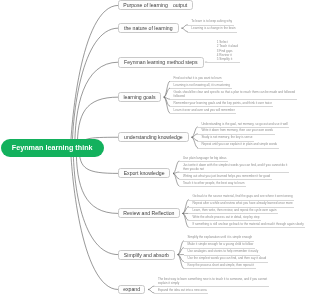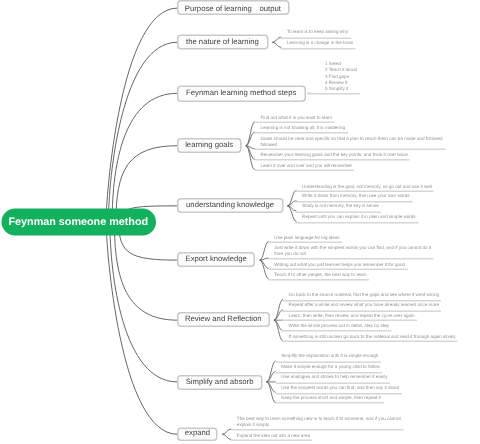--- a/index.html
+++ b/index.html
@@ -53,21 +53,21 @@
       <path d="M178,254.6 C180.5,254.6 181,240.74 183.5,240.74" fill="none" stroke="#5a5a5a" stroke-width="0.55" stroke-linecap="round"></path>
       <path d="M178,254.6 C180.5,254.6 181,247.67 183.5,247.67" fill="none" stroke="#5a5a5a" stroke-width="0.55" stroke-linecap="round"></path>
       <path d="M178,254.6 C180.5,254.6 181,254.6 183.5,254.6" fill="none" stroke="#5a5a5a" stroke-width="0.55" stroke-linecap="round"></path>
       <path d="M178,254.6 C180.5,254.6 181,261.53 183.5,261.53" fill="none" stroke="#5a5a5a" stroke-width="0.55" stroke-linecap="round"></path>
       <path d="M178,254.6 C180.5,254.6 181,268.46 183.5,268.46" fill="none" stroke="#5a5a5a" stroke-width="0.55" stroke-linecap="round"></path>
       <path d="M70.6988,148 C70.6988,163.572075 79.686028,289.5 118,289.5" fill="none" stroke="#5a5a5a" stroke-width="0.62" stroke-linecap="round"></path>
       <path d="M148.39999999999998,289.5 C150.89999999999998,289.5 151.39999999999998,286.04 153.89999999999998,286.04" fill="none" stroke="#5a5a5a" stroke-width="0.55" stroke-linecap="round"></path>
       <path d="M148.39999999999998,289.5 C150.89999999999998,289.5 151.39999999999998,292.97 153.89999999999998,292.97" fill="none" stroke="#5a5a5a" stroke-width="0.55" stroke-linecap="round"></path>
     </svg>
   <div class="root-node" id="root-node" style="left: 0.8px; top: 138.9px; width: 102.8px; height: 18.2px; background: rgb(19, 177, 93);">
-    <span>Feynman someone method</span>
+    <span>Feynman learning think</span>
   </div>
 <div class="branch-node" style="left: 118px; top: 0.3px; width: 74.5px; height: 10.2px; background: rgb(253, 253, 253); border-color: rgb(201, 201, 201); color: rgb(63, 63, 63);">
       <span>Purpose of learning　output</span>
     </div>
     <div class="branch-node" style="left: 118px; top: 23.1px; width: 60.6px; height: 10.1px; background: rgb(253, 253, 253); border-color: rgb(201, 201, 201); color: rgb(63, 63, 63);">
       <span>the nature of learning</span>
     </div>
     <div class="leaf" style="color: rgb(144, 144, 144); left: 191.3px; top: 19.37px;">
       <div>To learn is to keep asking why</div>
     </div>

